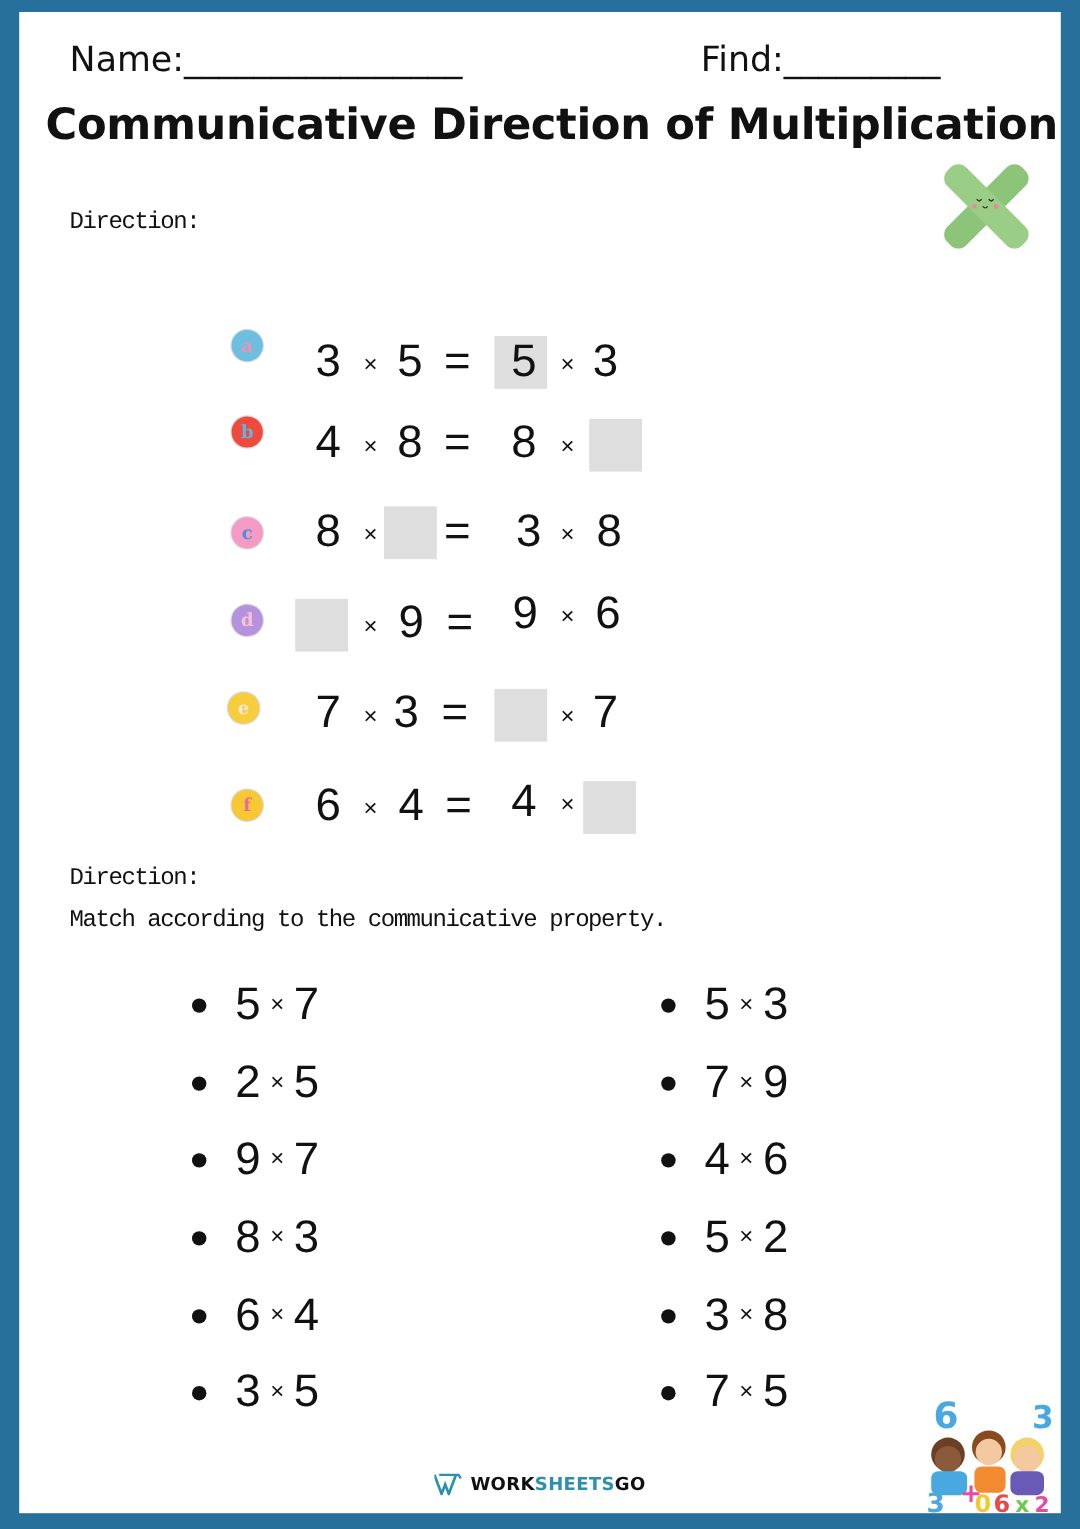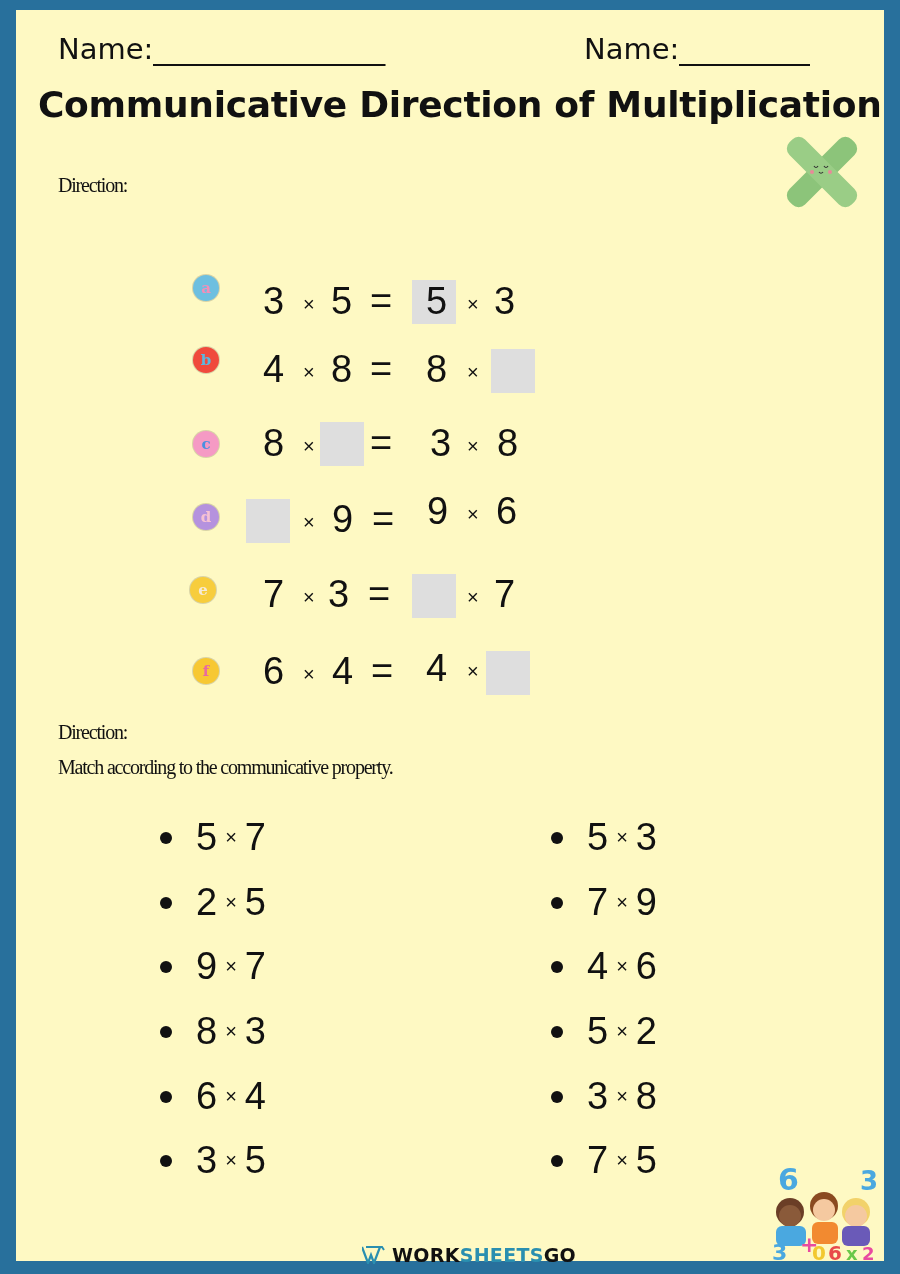--- a/index.html
+++ b/index.html
@@ -1,37 +1,37 @@
 <!DOCTYPE html>
 <html><head>
 <meta charset="utf-8">
 <style>
   html, body { margin:0; padding:0; }
   body { width:900px; height:1274px; background:#28709c; position:relative; overflow:hidden; font-family:"Liberation Sans", sans-serif; }
-  .page { position:absolute; left:16px; top:10px; width:868px; height:1251px; background:#fef9c3; }
+  .page { position:absolute; left:16px; top:10px; width:868px; height:1251px; background:#ffffff; }
   .abs { position:absolute; }
   .hdr { font-family:"DejaVu Sans", sans-serif; font-size:29px; color:#111; white-space:nowrap; }
   .title { font-family:"DejaVu Sans", sans-serif; font-weight:bold; font-size:36px; color:#111; white-space:nowrap; letter-spacing:-0.3px; }
-  .dir { font-family:Liberation Serif, serif; font-size:20px; color:#111; white-space:nowrap; letter-spacing:-1.2px; }
+  .dir { font-family:Liberation Mono, monospace; font-size:20px; color:#111; white-space:nowrap; letter-spacing:-1.2px; }
   .eq { font-family:"Liberation Sans", sans-serif; font-size:38px; color:#111; }
   .times { font-size:20px; }
   .box { position:absolute; background:#dedede; width:44px; height:44px; }
   .badge { position:absolute; width:26px; height:26px; border-radius:50%; display:flex; align-items:center; justify-content:center; font-family:"DejaVu Serif", serif; font-weight:bold; font-size:15px; box-shadow:0 0 0 1px rgba(0,0,0,0.15); }
   .m-item { position:absolute; font-family:"Liberation Sans", sans-serif; font-size:38px; color:#111; white-space:nowrap; display:flex; align-items:center; }
   .bullet { width:12px; height:12px; background:#111; border-radius:50%; display:inline-block; margin-right:24px; }
   .m-item .x { font-size:20px; margin:0 8px; }
-  .logo { font-family:"DejaVu Sans", sans-serif; font-weight:bold; font-size:19px; letter-spacing:0.3px; white-space:nowrap; display:flex; align-items:center;margin-top:16px; }
+  .logo { font-family:"DejaVu Sans", sans-serif; font-weight:bold; font-size:15px; letter-spacing:0.3px; white-space:nowrap; display:flex; align-items:center; }
 </style>
 </head>
 <body>
 
 <div class="page">
 
   <div class="abs hdr" style="left:42px; top:22px;">Name:________________</div>
-  <div class="abs hdr" style="left:568px; top:22px;">Name:_________</div>
+  <div class="abs hdr" style="left:568px; top:22px;">Find:_________</div>
 
   <div class="abs title" style="left:22px; top:74px;">Communicative Direction of Multiplication</div>
 
   <div class="abs" style="left:760px; top:116px; width:92px; height:92px;">
     <svg width="92" height="92" viewBox="0 0 92 92">
       <g transform="rotate(45 46 46)">
         <rect x="35" y="2" width="22" height="88" rx="9" fill="#8cc47a"></rect>
         <rect x="2" y="35" width="88" height="22" rx="9" fill="#9acd86"></rect>
       </g>
       <path d="M38 40 q2 3 4 0" stroke="#333" stroke-width="1.2" fill="none"></path>

